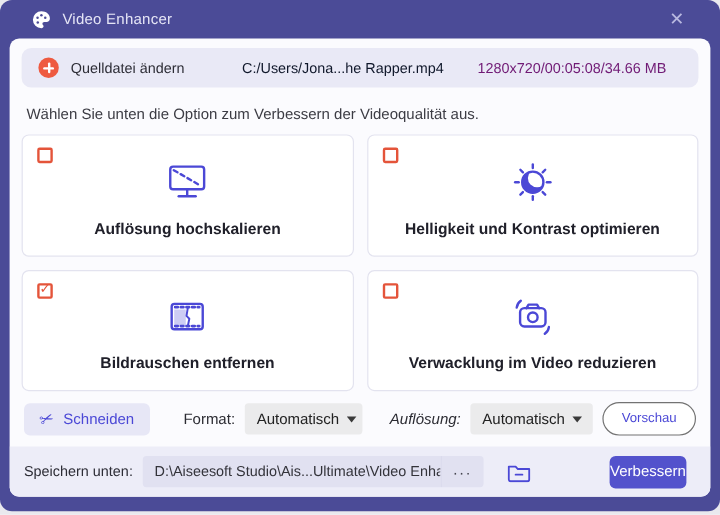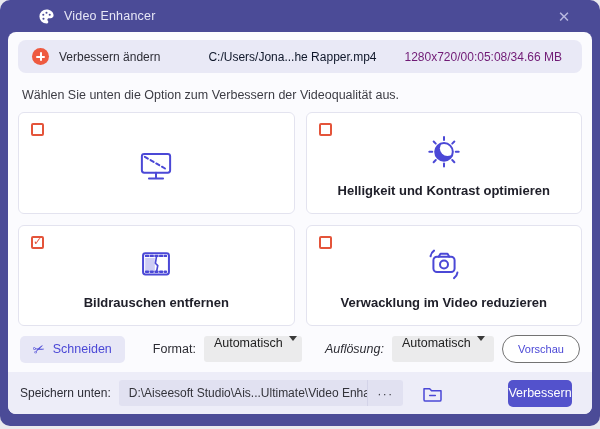--- a/index.html
+++ b/index.html
@@ -12,21 +12,21 @@
   }
   .window {
     position: absolute;
     inset: 0 0 3px 0;
     background: #4b4b97;
     border-radius: 10px;
     padding: 32px 8px 12px 8px;
   }
   
   .titlebar {
-    position: absolute; top: 0; left: 12px; right: 0; height: 32px;
+    position: absolute; top: 0; left: 0; right: 0; height: 32px;
     display: flex; align-items: center; padding: 0 26px;
   }
   .app-title { color: #e6e6f6; font-size: 12.5px; margin-left: 9px; letter-spacing: .2px; }
   .close-btn {
     margin-left: auto; color: #b9b9e0; font-size: 15px; line-height: 1;
     width: 20px; height: 20px; display: flex; align-items: center; justify-content: center;
     cursor: default;
   }
   
   .content {
@@ -85,21 +85,21 @@
     height: 27px; background: #e7e7f6; border: none; border-radius: 5px;
     display: flex; align-items: center; padding: 0 13px; gap: 8px;
     color: #4b48d6; font-size: 12.5px; font-family: inherit; cursor: default;
   }
   .scissors { font-size: 14px; line-height: 1; transform: rotate(-20deg); color: #4b48d6; }
   .ctl-label { font-size: 12.5px; color: #2c2c33; }
   .lbl-format { margin-left: 28px; }
   .lbl-res { margin-left: 23px; font-style: italic; }
   .select {
     margin-left: 8px; height: 26px; background: #ebebec; border-radius: 3px;
-    display: flex; padding: 0 10px;
+    display: flex; align-items: center; padding: 0 10px;
     font-size: 12.5px; color: #222; cursor: default;
   }
   .select-format { width: 98px; }
   .select-res { width: 102px; }
   .select .val { flex: 1; }
   .caret-down {
     width: 0; height: 0; margin-left: 6px;
     border-left: 4.5px solid transparent; border-right: 4.5px solid transparent;
     border-top: 5.5px solid #3a3a3a;
   }
@@ -155,39 +155,40 @@
       </svg>
     </span>
     <span class="app-title">Video Enhancer</span>
     <span class="close-btn">✕</span>
   </div>
 
   <div class="content">
 
     <div class="source-bar">
       <span class="plus-icon"></span>
-      <span class="source-label">Verbessern ändern</span>
+      <span class="source-label">Quelldatei ändern</span>
       <span class="file-path">C:/Users/Jona...he Rapper.mp4</span>
       <span class="file-info">1280x720/00:05:08/34.66 MB</span>
     </div>
 
     <div class="instruction">Wählen Sie unten die Option zum Verbessern der Videoqualität aus.</div>
 
     <div class="cards">
 
       <div class="card">
         <span class="checkbox"></span>
         <span class="card-icon">
           <svg width="48" height="40" viewBox="0 0 40 34" fill="none" stroke="#4b48d6" stroke-width="1.7" stroke-linecap="round">
             <rect x="8" y="5" width="24" height="16" rx="2"></rect>
             <line x1="10.5" y1="7.5" x2="29.5" y2="18.5" stroke-dasharray="3 2.6"></line>
             <line x1="20" y1="21" x2="20" y2="25"></line>
             <line x1="14" y1="26" x2="26" y2="26"></line>
           </svg>
         </span>
+        <span class="card-title">Auflösung hochskalieren</span>
       </div>
 
       <div class="card">
         <span class="checkbox"></span>
         <span class="card-icon">
           <svg width="48" height="40" viewBox="0 0 40 34" fill="none" stroke="#4b48d6" stroke-width="1.7" stroke-linecap="round">
             <circle cx="20" cy="16" r="7.5" fill="#4b48d6" stroke="none"></circle>
             <circle cx="23" cy="13" r="6.5" fill="#ffffff" stroke="none"></circle>
             <circle cx="20" cy="16" r="7.5"></circle>
             <line x1="20" y1="3.5" x2="20" y2="6"></line>

